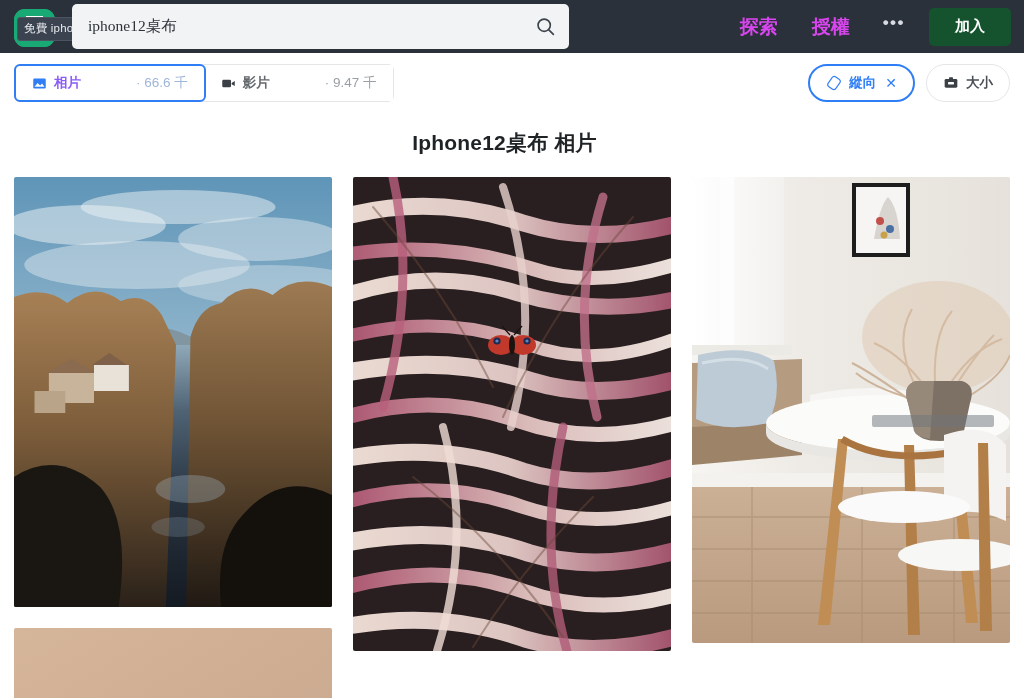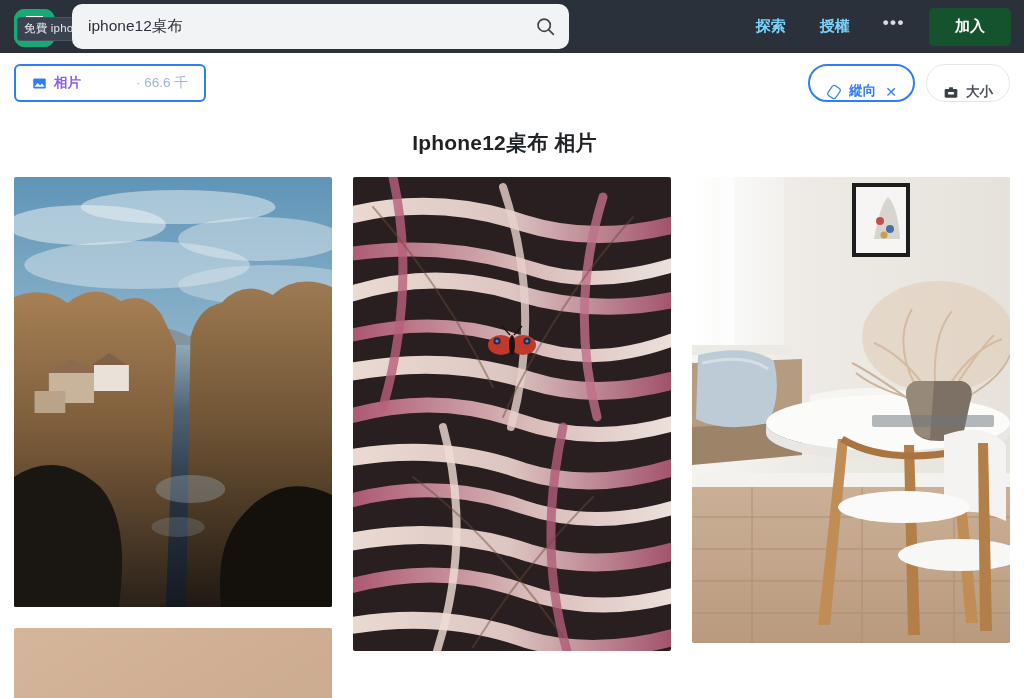--- a/index.html
+++ b/index.html
@@ -54,24 +54,25 @@
     border: 1px solid #4b5462;
     letter-spacing: .2px;
   }
 
   .search-box {
     position: relative;
     flex: 0 0 auto;
     width: 497px;
     height: 45px;
     background: #f1f3f5;
-    border-radius: 10px;
+    border-radius: 5px;
     display: flex;
     align-items: center;
     margin-left: 5px;
+    font-family: Liberation Serif, serif;
   }
   .search-input {
     border: 0;
     outline: none;
     background: transparent;
     font-family: inherit;
     font-size: 15.5px;
     color: #2d3239;
     padding: 0 44px 0 16px;
     width: 100%;
@@ -86,22 +87,22 @@
     background: transparent; border: 0; cursor: pointer;
   }
 
   .nav {
     display: flex;
     align-items: center;
     margin-left: auto;
     gap: 0px;
   }
   .nav-link {
-    color: #7dd3fc;
-    font-size: 15px;
+    color: #d946ef;
+    font-size: 19px;
     font-weight: bold;
     text-decoration: none;
     padding: 8px 17px;
     white-space: nowrap;
     cursor: pointer;
   }
   .nav-dots {
     color: #d8dce2;
     font-size: 17px;
     font-weight: bold;
@@ -167,21 +168,21 @@
   .tab.active .tab-label { color: #8b5cf6; }
 
   .chips {
     display: flex;
     align-items: center;
     gap: 11px;
     margin-left: auto;
   }
   .chip {
     display: flex;
-    align-items: flex-end;
+    align-items: center;
     gap: 7px;
     height: 38px;
     padding: 0 16px;
     border: 1px solid #e4e6e8;
     border-radius: 19px;
     background: #fff;
     font-size: 13.5px;
     font-weight: bold;
     color: #4a4f56;
     cursor: pointer;
@@ -273,20 +274,28 @@
 
     <div class="tab active">
       <svg width="15" height="15" viewBox="0 0 24 24">
         <rect x="2" y="4" width="20" height="16" rx="2" fill="#2f7ef6"></rect>
         <path d="M4 17l5-6 4 4 3-3 4 5z" fill="#ffffff"></path>
       </svg>
       <span class="tab-label">相片</span>
       <span class="tab-count">· 66.6 千</span>
     </div>
 
+    <div class="tab">
+      <svg width="15" height="15" viewBox="0 0 24 24">
+        <rect x="2" y="6" width="14" height="12" rx="2" fill="#3b4046"></rect>
+        <path d="M17 11l5-3v8l-5-3z" fill="#3b4046"></path>
+      </svg>
+      <span class="tab-label">影片</span>
+      <span class="tab-count">· 9.47 千</span>
+    </div>
 
   </div>
 
   <div class="chips">
 
     <button class="chip active">
       <svg width="16" height="16" viewBox="0 0 24 24" fill="none" stroke="#2f7ef6" stroke-width="1.7">
         <rect x="5" y="3" width="14" height="18" rx="4" transform="rotate(35 12 12)"></rect>
       </svg>
       <span>縱向</span>

